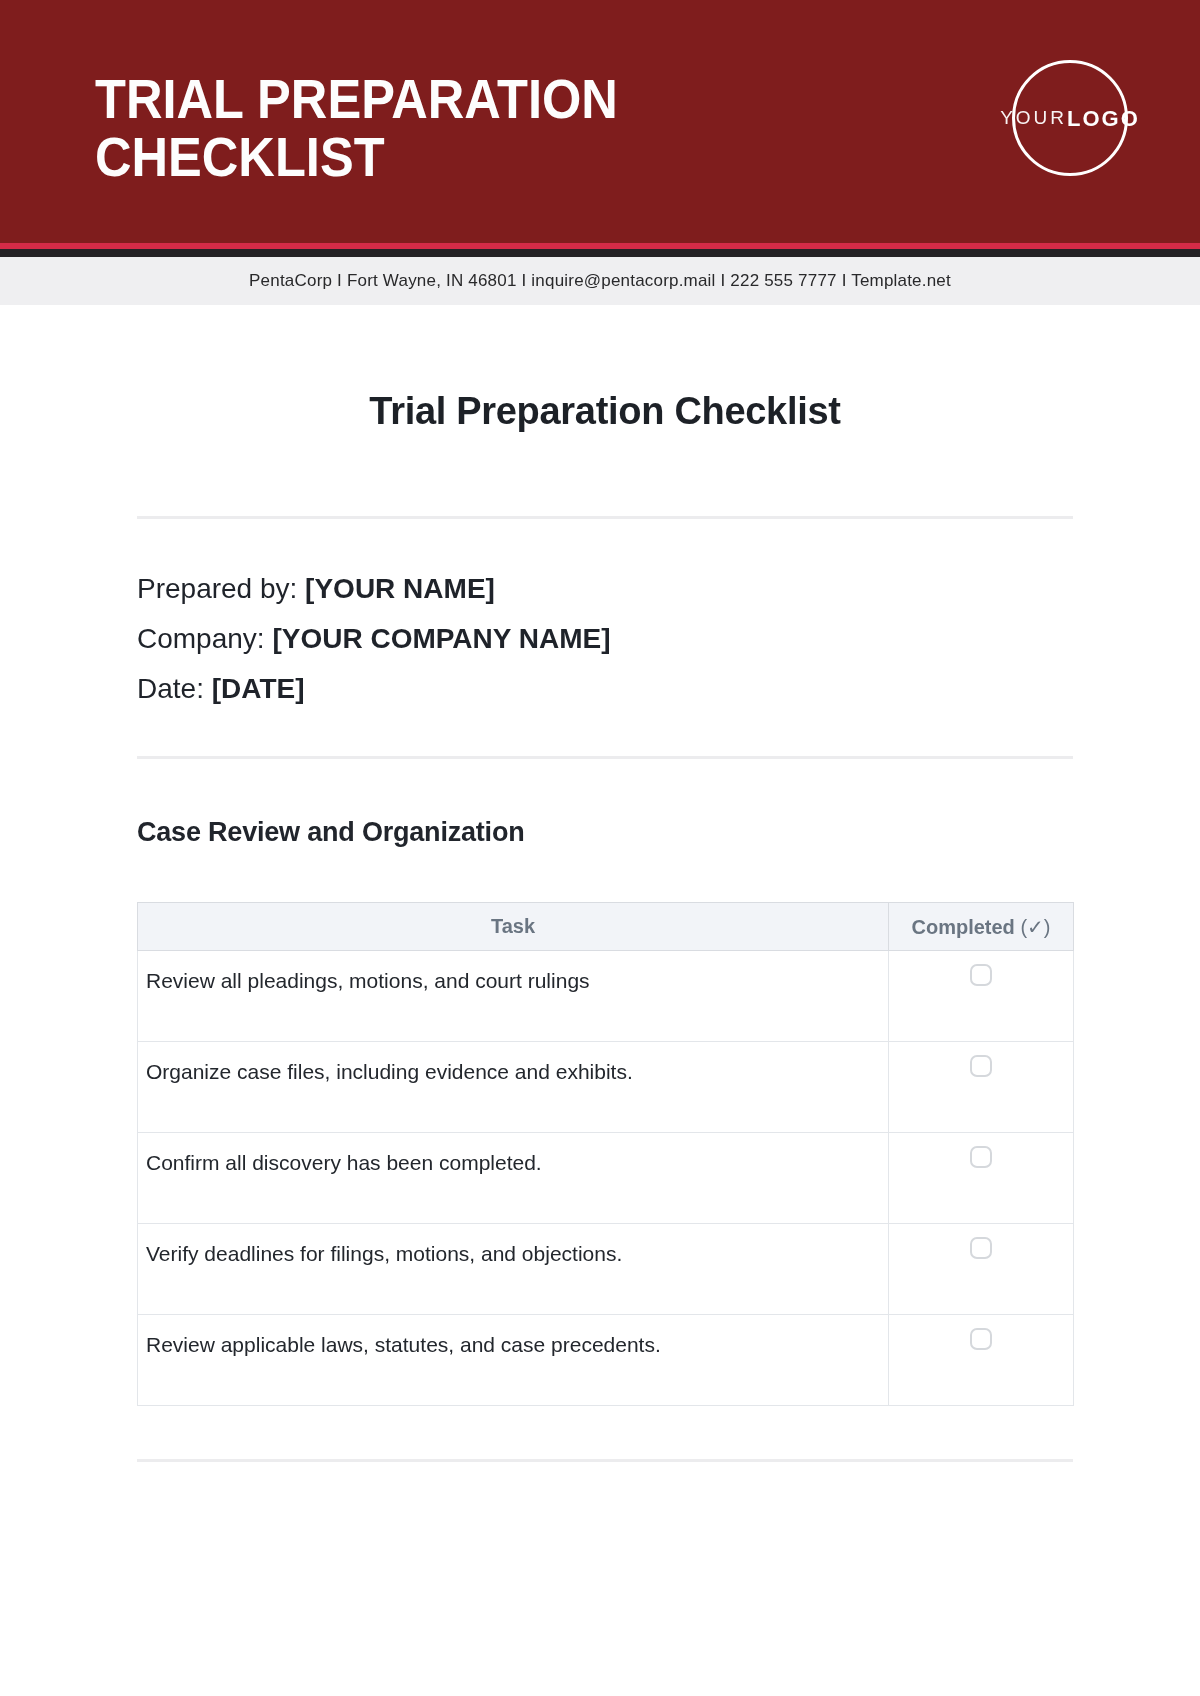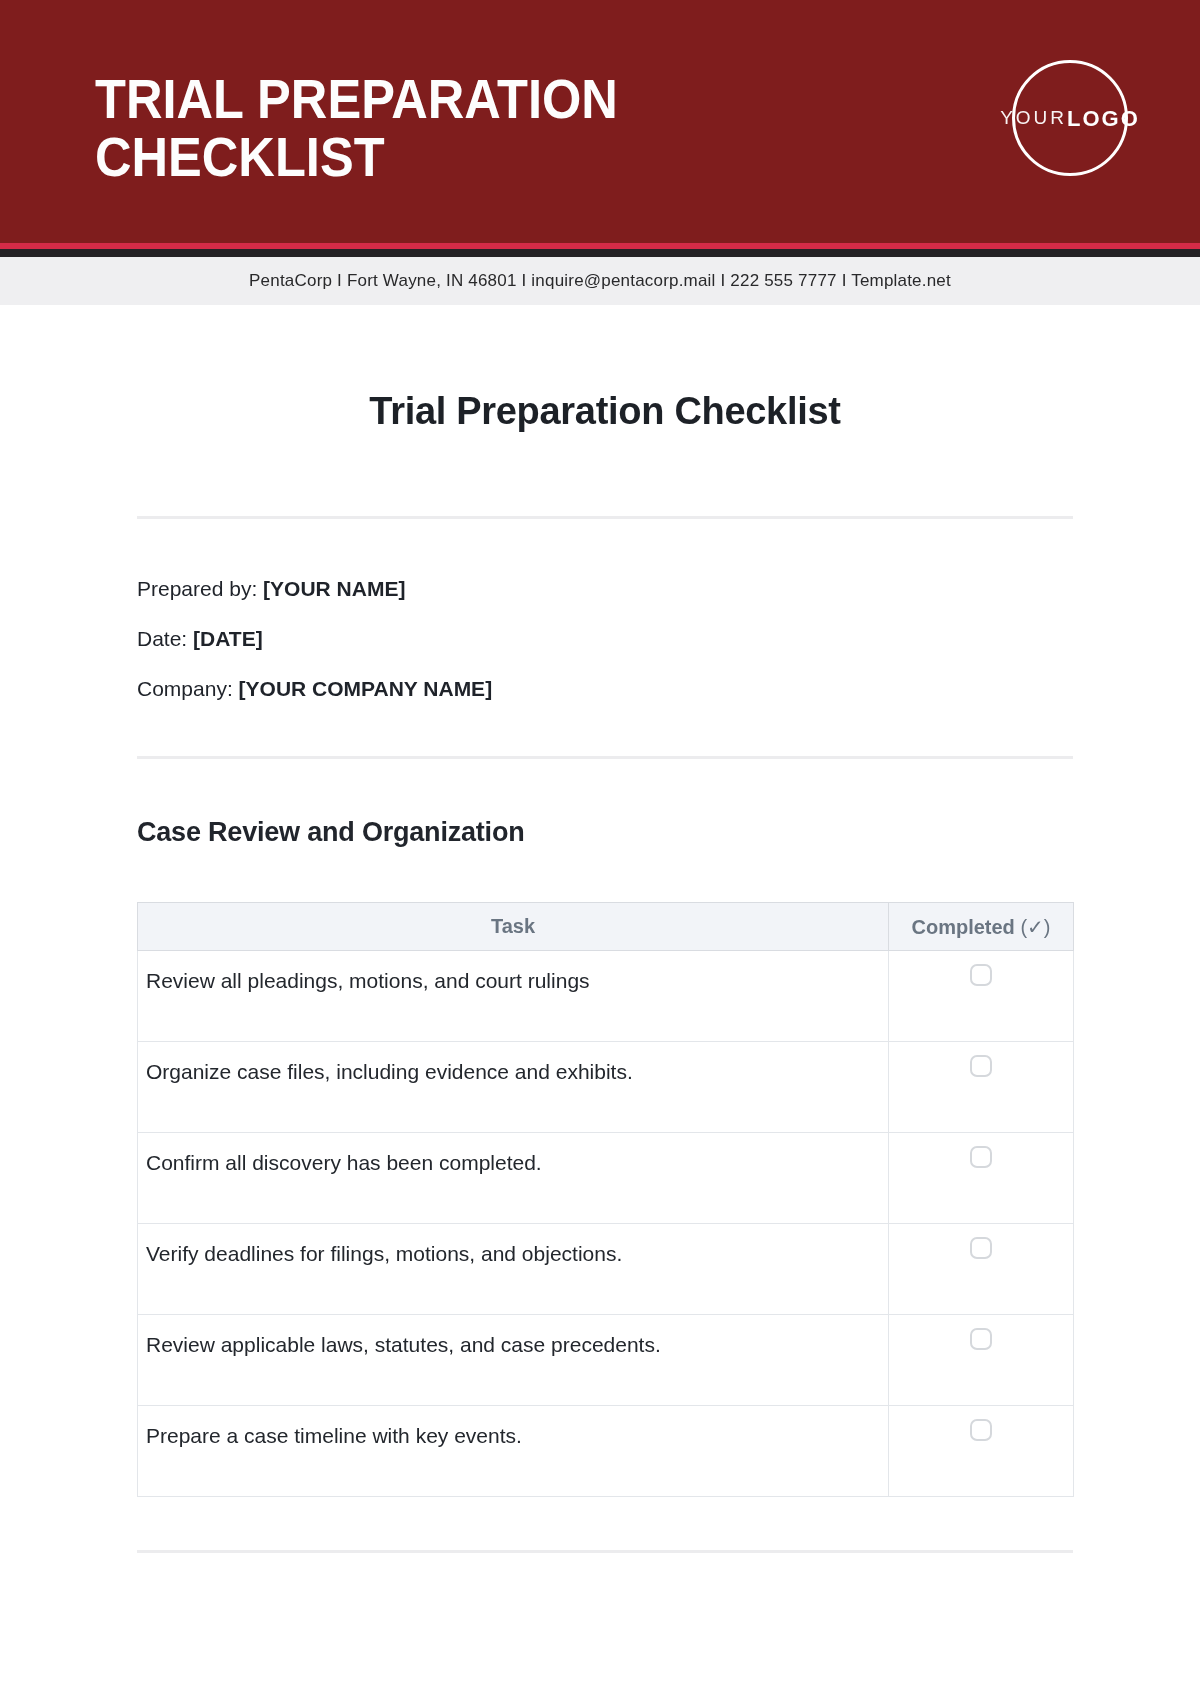--- a/index.html
+++ b/index.html
@@ -82,21 +82,21 @@
   hr.divider {
     border: none;
     border-top: 3px solid #ececee;
     height: 0;
   }
   .divider-1 { margin-top: 86px; }
   .divider-2 { margin-top: 57px; }
   .divider-3 { margin-top: 53px; }
 
   .info-line {
-    font-size: 21px;
+    font-size: 28px;
     line-height: 21px;
     color: #1f232a;
   }
   .info-line.first { margin-top: 59px; }
   .info-line + .info-line { margin-top: 29px; }
   .info-line .value { font-weight: 700; }
 
   .section-heading {
     margin-top: 60px;
     font-size: 27px;
@@ -168,26 +168,26 @@
 <div class="main">
   <h1 class="doc-title">Trial Preparation Checklist</h1>
 
   <hr class="divider divider-1">
 
   <p class="info-line first">
     <span class="label">Prepared by:</span>
     <span class="value">[YOUR NAME]</span>
   </p>
   <p class="info-line">
+    <span class="label">Company:</span>
+    <span class="value">[YOUR COMPANY NAME]</span>
+  </p>
+  <p class="info-line">
     <span class="label">Date:</span>
     <span class="value">[DATE]</span>
-  </p>
-  <p class="info-line">
-    <span class="label">Company:</span>
-    <span class="value">[YOUR COMPANY NAME]</span>
   </p>
 
   <hr class="divider divider-2">
 
   <h2 class="section-heading">Case Review and Organization</h2>
 
   <table class="checklist">
     <colgroup>
       <col class="task-col">
       <col class="check-col">
@@ -222,23 +222,17 @@
           <td class="check-cell">
             <div class="checkbox" role="checkbox" aria-checked="false"></div>
           </td>
         </tr>
         <tr>
           <td class="task-cell">Review applicable laws, statutes, and case precedents.</td>
           <td class="check-cell">
             <div class="checkbox" role="checkbox" aria-checked="false"></div>
           </td>
         </tr>
-        <tr>
-          <td class="task-cell">Prepare a case timeline with key events.</td>
-          <td class="check-cell">
-            <div class="checkbox" role="checkbox" aria-checked="false"></div>
-          </td>
-        </tr>
       </tbody>
   </table>
 
   <hr class="divider divider-3">
 </div>
 
 </body></html>

